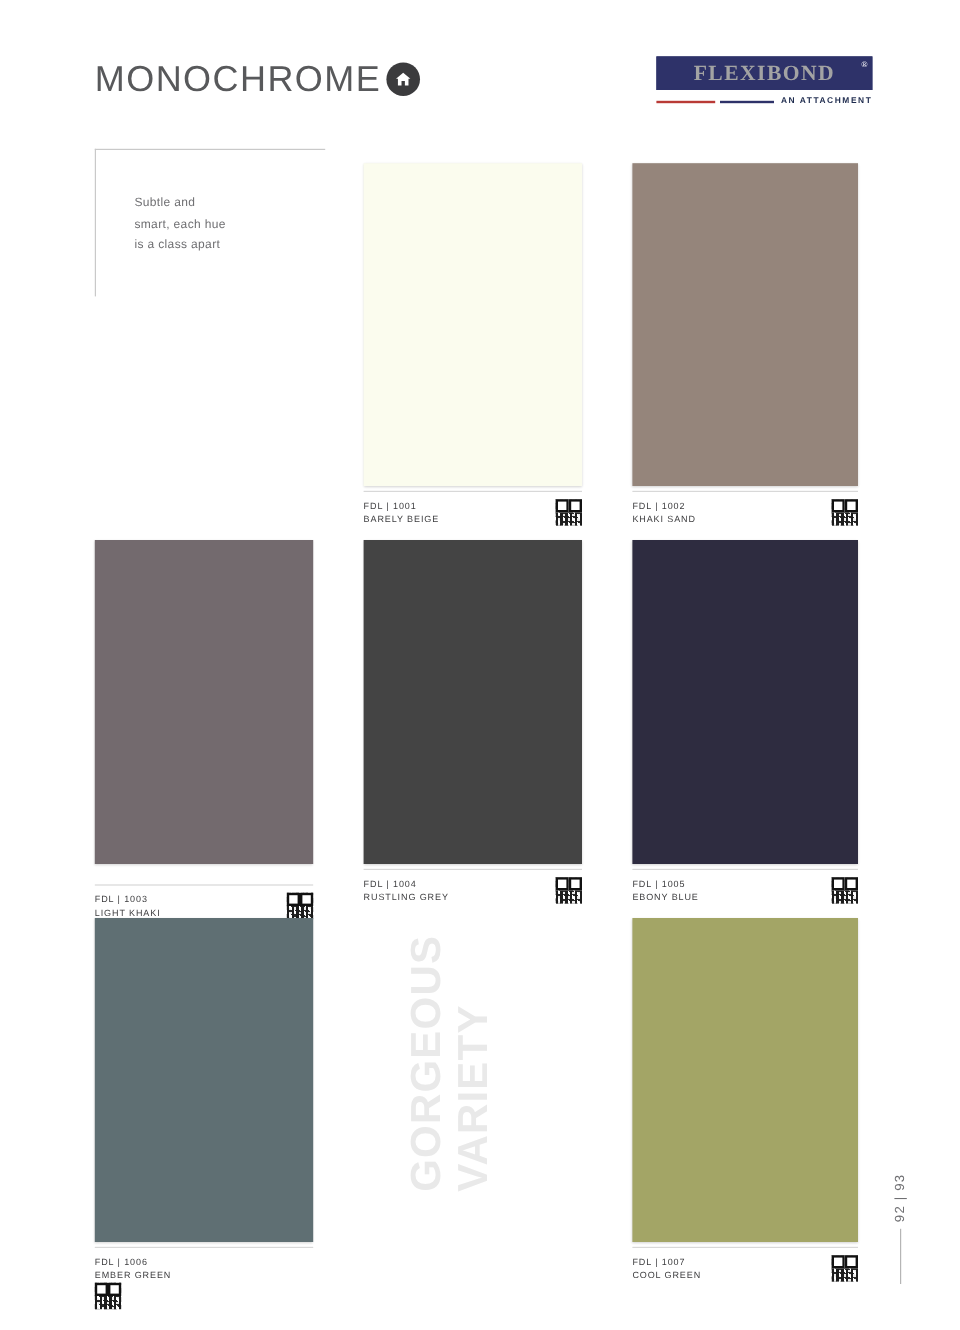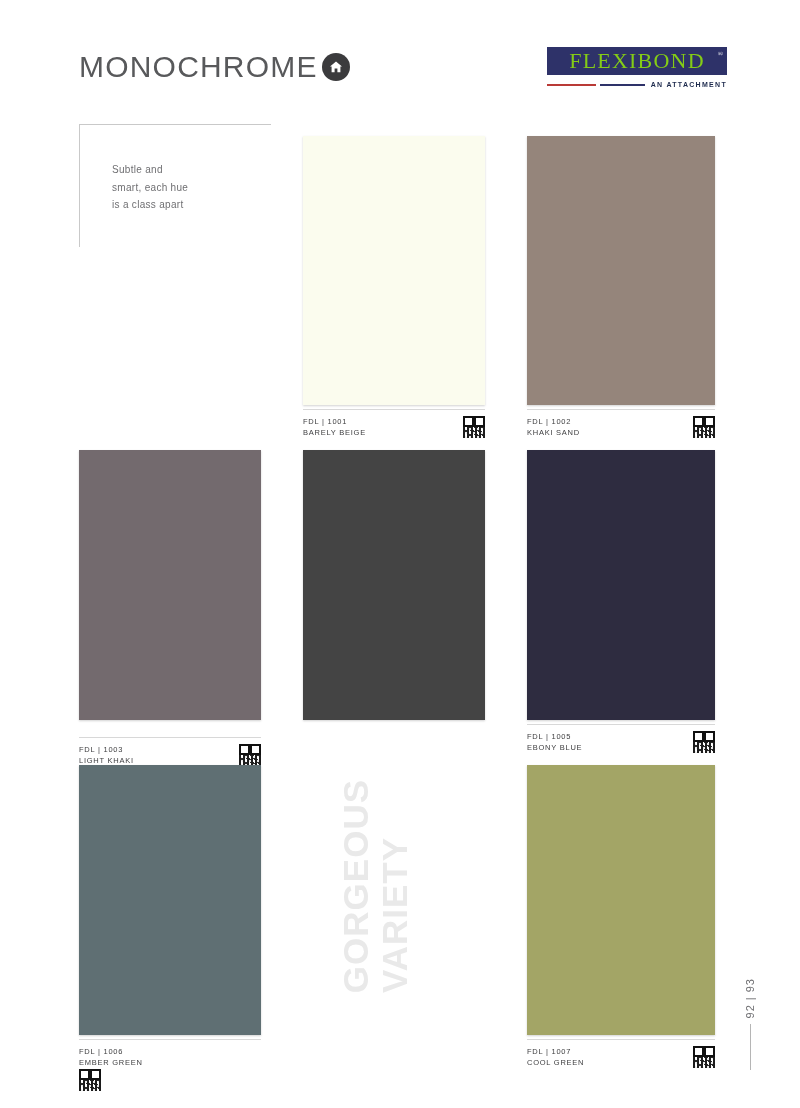--- a/index.html
+++ b/index.html
@@ -18,21 +18,20 @@
     background: #ffffff;
     overflow: hidden;
   }
 
   
   .header-title {
     position: absolute;
     left: 79px;
     top: 52px;
     display: flex;
-    align-items: center;
     gap: 4px;
   }
   .header-title .word {
     font-size: 30px;
     letter-spacing: 1.2px;
     color: #58595b;
     font-weight: 400;
     line-height: 1;
     white-space: nowrap;
   }
@@ -60,23 +59,23 @@
     background: #2e3269;
     border: 1px solid #2e3269;
     height: 28px;
     display: flex;
     align-items: center;
     justify-content: center;
     padding: 0 6px;
   }
   .brand-plate .brand-name {
     font-family: "Liberation Serif", serif;
-    font-weight: normal;
-    font-size: 22px;
-    color: #84cc16;
+    font-weight: bold;
+    font-size: 18px;
+    color: #a3a3a3;
     letter-spacing: 1.2px;
     line-height: 1;
     white-space: nowrap;
   }
   .brand-plate .reg {
     position: absolute;
     right: 3px;
     top: 2px;
     font-family: "Liberation Serif", serif;
     font-size: 7px;
@@ -291,20 +290,27 @@
     <span class="txt">
       <span class="code">FDL | 1003</span>
       <span class="name">LIGHT KHAKI</span>
     </span>
     <span class="qr"></span>
   </div>
 
   <div class="swatch has-shadow" style="left:303px; top:450px; width:182px; height:270px;">
     <div class="chip" style="background: rgb(68, 68, 68);"></div>
   </div>
+  <div class="label" style="left:303px; top:724px; width:182px;">
+    <span class="txt">
+      <span class="code">FDL | 1004</span>
+      <span class="name">RUSTLING GREY</span>
+    </span>
+    <span class="qr"></span>
+  </div>
 
   <div class="swatch has-shadow" style="left:527px; top:450px; width:188px; height:270px;">
     <div class="chip" style="background: rgb(46, 44, 64);"></div>
   </div>
   <div class="label" style="left:527px; top:724px; width:188px;">
     <span class="txt">
       <span class="code">FDL | 1005</span>
       <span class="name">EBONY BLUE</span>
     </span>
     <span class="qr"></span>

